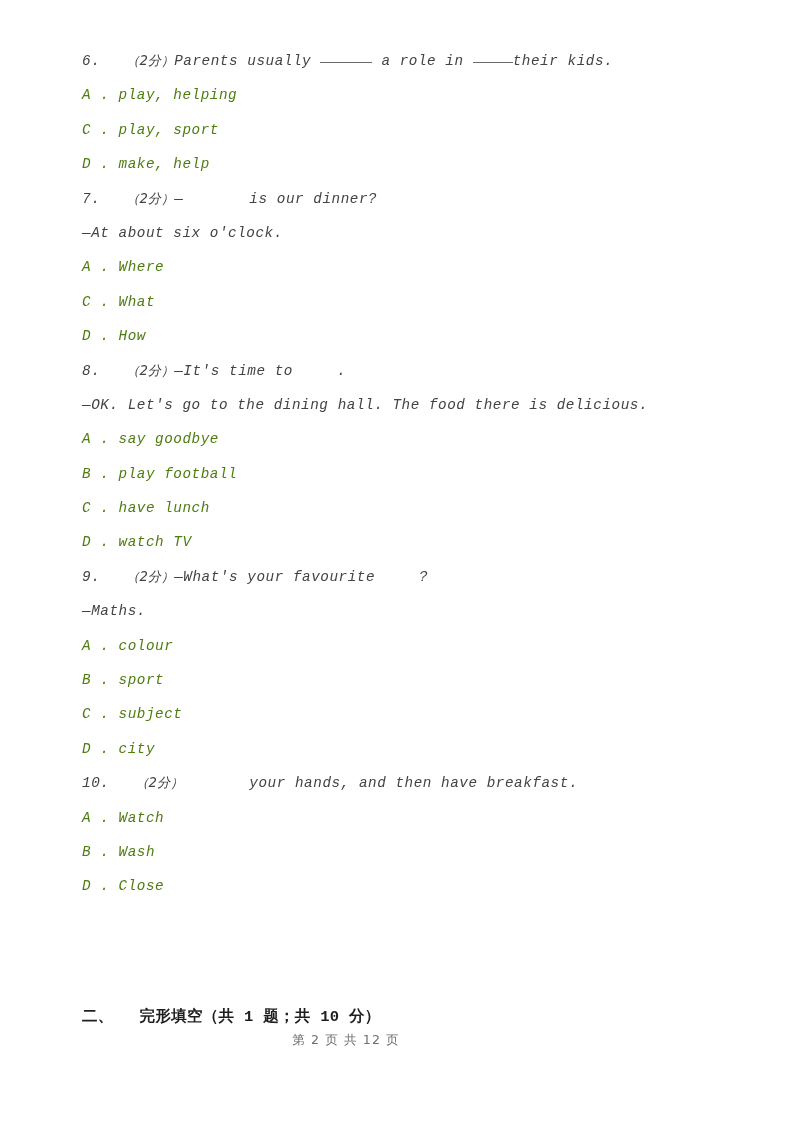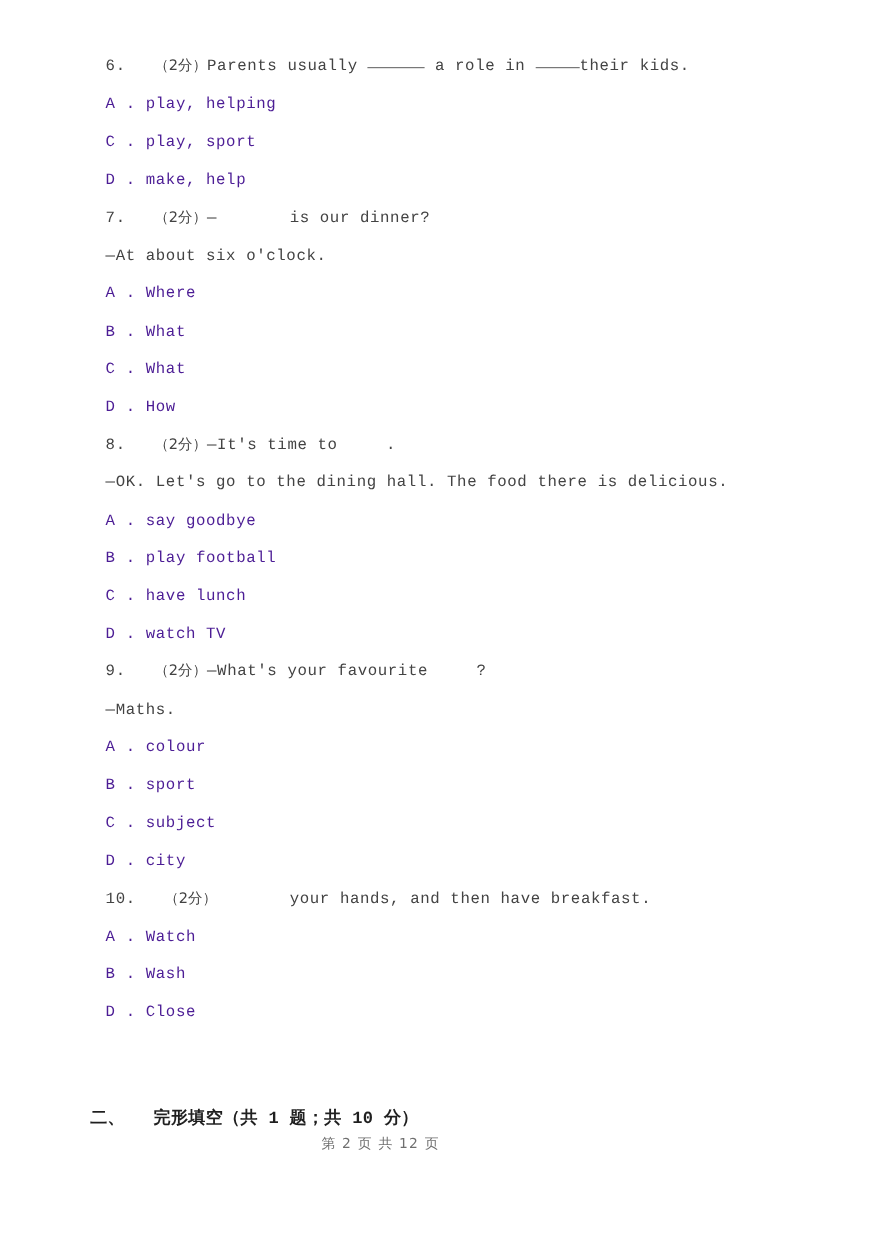--- a/index.html
+++ b/index.html
@@ -18,39 +18,40 @@
   .page {
     position: absolute;
     left: 0;
     top: 0;
     width: 800px;
     height: 1132px;
     background: #fff;
   }
   .content {
     position: absolute;
-    left: 96px;
+    left: 82px;
     top: 44px;
     width: 636px;
+    font-style: italic;
   }
   
   .line {
     height: 34.4px;
     line-height: 34.4px;
     white-space: pre;
     font-size: 14.3px;
     letter-spacing: 0.55px;
     color: #4a4a4a;
     font-family: "Liberation Mono", "DejaVu Sans Mono", monospace;
   }
   .q-line {
     color: #434343;
   }
   .opt-line {
-    color: #4c1d95;
+    color: #4d7c0f;
   }
   .cn {
     font-family: "DejaVu Sans", "Liberation Sans", sans-serif;
     font-size: 13.2px;
     letter-spacing: 0;
   }
   .blank-lg {
     display: inline-block;
     width: 52px;
     border-bottom: 1px solid #6a6a6a;
@@ -102,21 +103,20 @@
     <div class="line q-line"><span>6.</span><span class="gap-sm"></span><span class="cn">（2分）</span><span>Parents usually </span><span class="blank-lg"></span><span> a role in </span><span class="blank-md"></span><span>their kids.</span></div>
 
     <div class="line opt-line"><span>A</span><span> . </span><span>play, helping</span></div>
     <div class="line opt-line"><span>C</span><span> . </span><span>play, sport</span></div>
     <div class="line opt-line"><span>D</span><span> . </span><span>make, help</span></div>
 
     <div class="line q-line"><span>7.</span><span class="gap-sm"></span><span class="cn">（2分）</span><span>—</span><span class="gap-lg"></span><span>is our dinner?</span></div>
     <div class="line q-line">—At about six o'clock.</div>
 
     <div class="line opt-line"><span>A</span><span> . </span><span>Where</span></div>
-    <div class="line opt-line"><span>B</span><span> . </span><span>What</span></div>
     <div class="line opt-line"><span>C</span><span> . </span><span>What</span></div>
     <div class="line opt-line"><span>D</span><span> . </span><span>How</span></div>
 
     <div class="line q-line"><span>8.</span><span class="gap-sm"></span><span class="cn">（2分）</span><span>—It's time to</span><span class="gap-md"></span><span>.</span></div>
     <div class="line q-line">—OK. Let's go to the dining hall. The food there is delicious.</div>
 
     <div class="line opt-line"><span>A</span><span> . </span><span>say goodbye</span></div>
     <div class="line opt-line"><span>B</span><span> . </span><span>play football</span></div>
     <div class="line opt-line"><span>C</span><span> . </span><span>have lunch</span></div>
     <div class="line opt-line"><span>D</span><span> . </span><span>watch TV</span></div>

